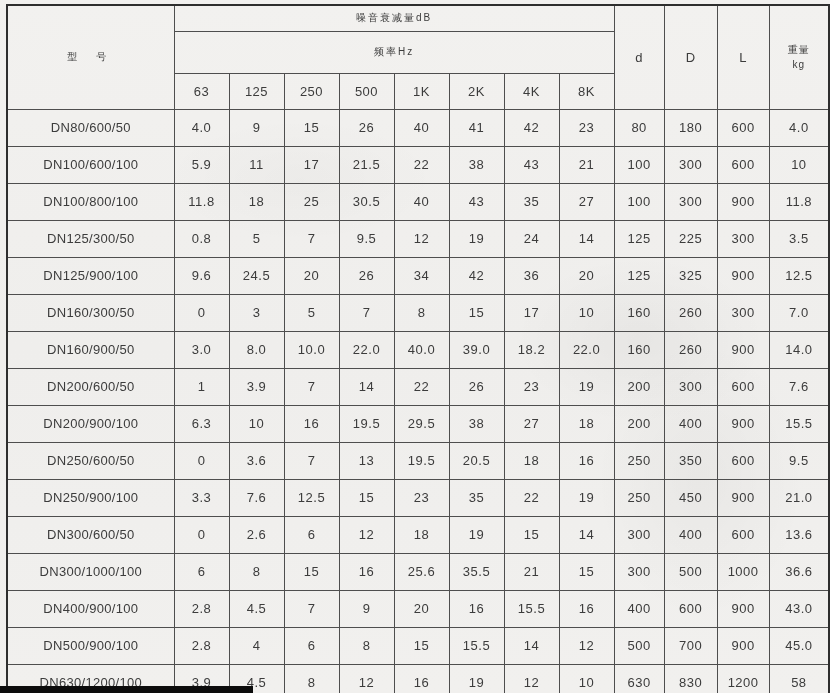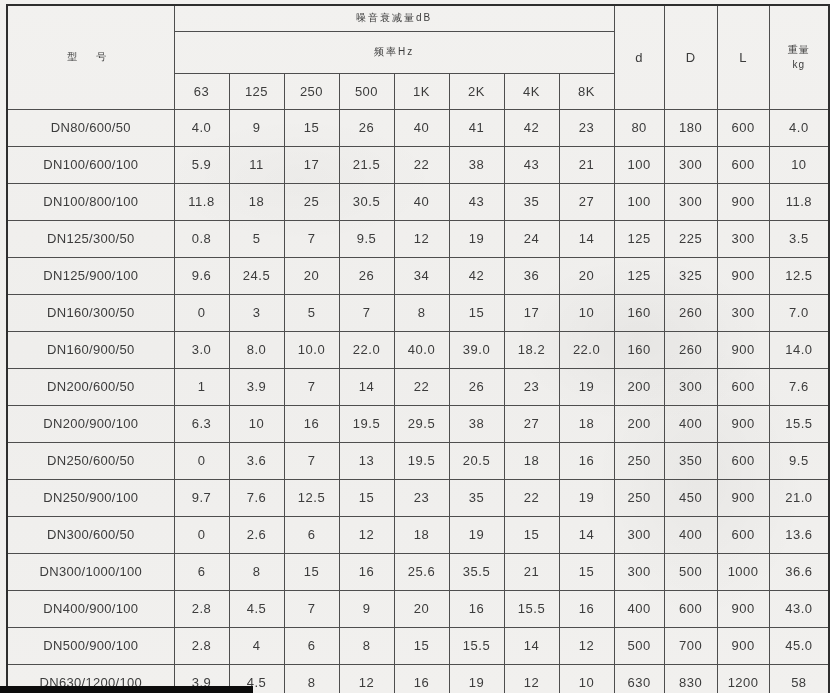--- a/index.html
+++ b/index.html
@@ -258,21 +258,21 @@
             <td>20.5</td>
             <td>18</td>
             <td>16</td>
             <td>250</td>
             <td>350</td>
             <td>600</td>
             <td>9.5</td>
           </tr>
           <tr>
             <td class="model-cell">DN250/900/100</td>
-            <td>9.7</td>
+            <td>3.3</td>
             <td>7.6</td>
             <td>12.5</td>
             <td>15</td>
             <td>23</td>
             <td>35</td>
             <td>22</td>
             <td>19</td>
             <td>250</td>
             <td>450</td>
             <td>900</td>

